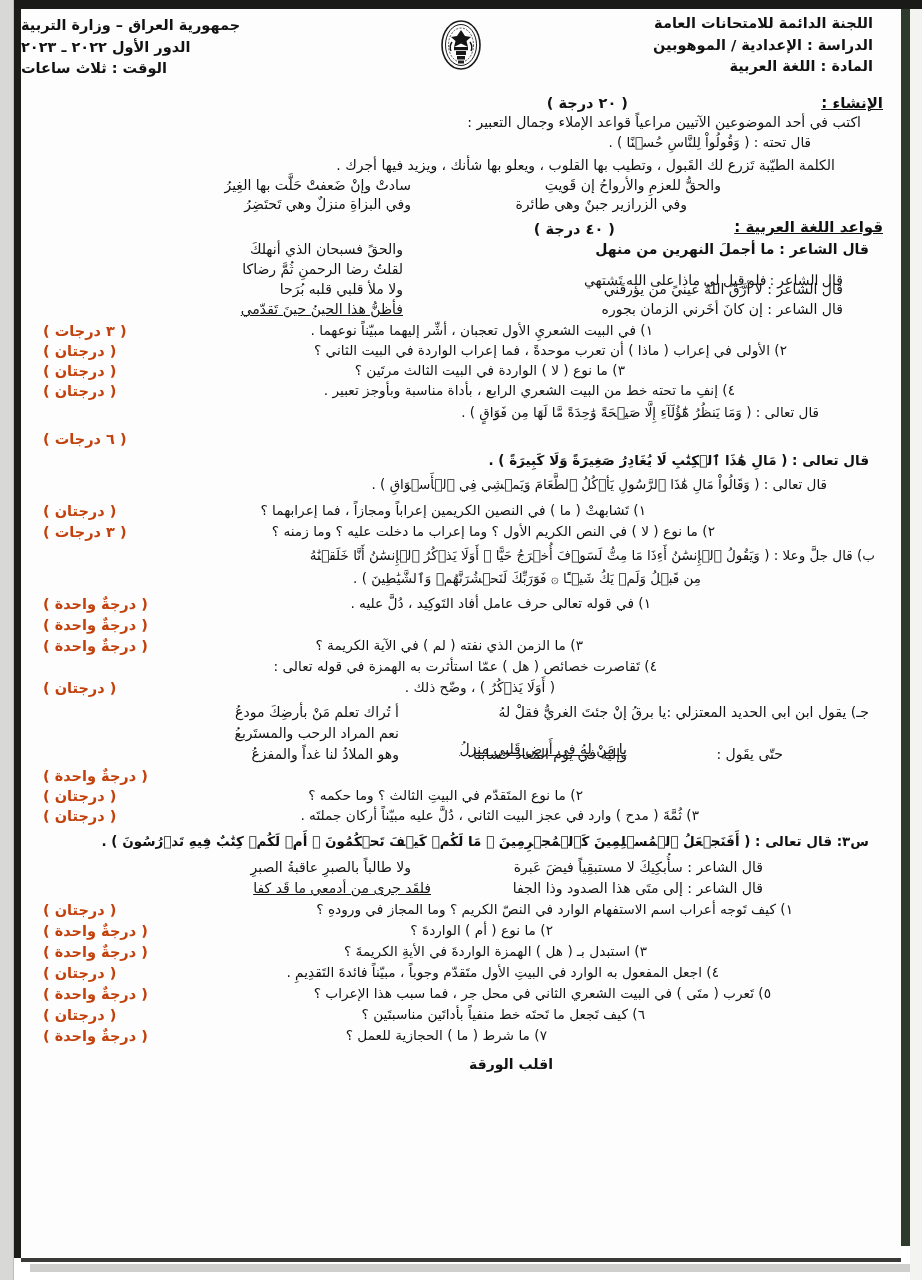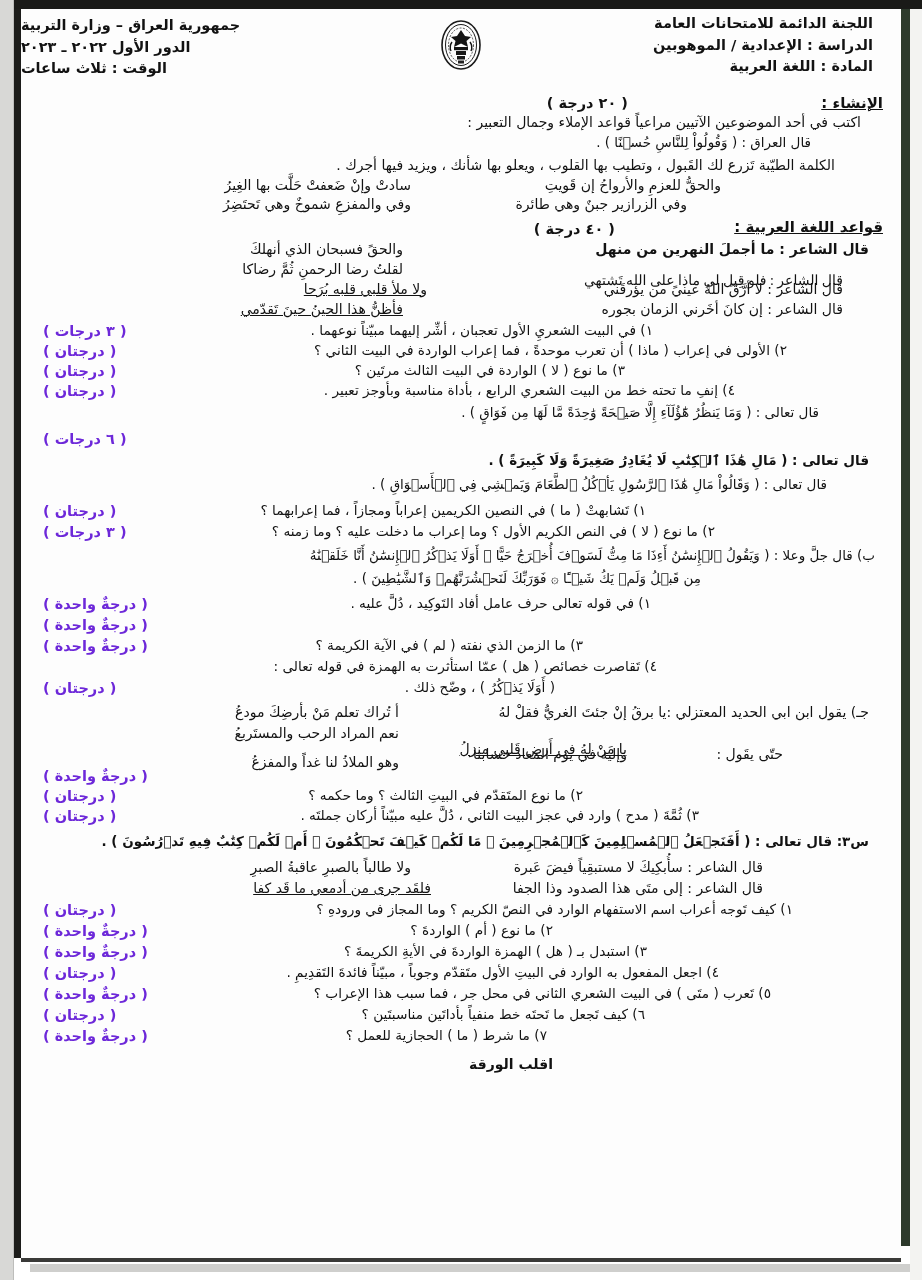--- a/index.html
+++ b/index.html
@@ -144,21 +144,21 @@
 
   
   .mark {
     position: absolute;
     left: 22px;
     top: 0;
     font-size: 14.5px;
     font-weight: bold;
     direction: rtl;
     white-space: nowrap;
-    color: #6d28d9;
+    color: #c2410c;
   }
 
   
   .body-block {
     position: relative;
     padding: 0 18px 0 0;
   }
 
   .quran {
     font-size: 13.5px;
@@ -239,34 +239,34 @@
       <div class="row" style="height:19px;">
         <span class="ar sec-title abs" style="right:0; top:0;">الإنشاء :</span>
         <span class="ar grade-paren abs" style="right:255px; top:0;">( ٢٠ درجة )</span>
       </div>
 
       <div class="row" style="height:19px;">
         <span class="ar line abs" style="right:22px; top:0;">اكتب في أحد الموضوعين الآتيين مراعياً قواعد الإملاء وجمال التعبير :</span>
       </div>
 
       <div class="row" style="height:22px;">
-        <span class="ar line quran abs" style="right:72px; top:2px;">قال العراق : ( وَقُولُواْ لِلنَّاسِ حُسۡنًا ) .</span>
+        <span class="ar line quran abs" style="right:72px; top:2px;">قال تحته : ( وَقُولُواْ لِلنَّاسِ حُسۡنًا ) .</span>
       </div>
 
       <div class="row" style="height:22px;">
         <span class="ar line abs" style="right:48px; top:2px;">الكلمة الطيّبة تَزرع لك القَبول ، وتطيب بها القلوب ، ويعلو بها شأنك ، ويزيد فيها أجرك .</span>
       </div>
 
       <div class="row" style="height:19px;">
         <span class="ar line abs" style="right:162px; top:0;">والحقُّ للعزمِ والأرواحُ إن قَويتِ</span>
         <span class="ar line abs" style="right:472px; top:0;">سادتْ وإنْ ضَعفتْ حَلَّت بها الغِيرُ</span>
       </div>
       <div class="row" style="height:19px;">
         <span class="ar line abs" style="right:196px; top:0;">وفي الزرازير جبنٌ وهي طائرة</span>
-        <span class="ar line abs" style="right:472px; top:0;">وفي والمفزعِ شموخٌ وهي تَحتَضِرُ</span>
+        <span class="ar line abs" style="right:472px; top:0;">وفي البزاةِ منزلٌ وهي تَحتَضِرُ</span>
       </div>
     </div>
 
     <div class="body-block" style="margin-top:4px;">
 
       <div class="row" style="height:22px;">
         <span class="ar sec-title abs" style="right:0; top:0;">قواعد اللغة العربية :</span>
         <span class="ar grade-paren abs" style="right:268px; top:2px;">( ٤٠ درجة )</span>
       </div>
 
@@ -275,21 +275,21 @@
         <div class="row" style="height:20px;">
           <span class="ar line b abs" style="right:14px; top:0;">قال الشاعر : ما أجملَ النهرين من منهل</span>
           <span class="ar line abs" style="right:480px; top:0;">والحقً فسبحان الذي أنهلكَ</span>
         </div>
         <div class="row" style="height:20px;">
           <span class="ar line abs" style="right:40px; top:12px;font-family:Liberation Serif, serif;">قال الشاعر : فلو قِيل لي ماذا على الله تَشتهي</span>
           <span class="ar line abs" style="right:480px; top:0;">لقلتُ رضا الرحمنِ ثُمَّ رضاكا</span>
         </div>
         <div class="row" style="height:20px;">
           <span class="ar line abs" style="right:40px; top:0;">قال الشاعر : لا أرَّقَ اللهُ عينيً من يؤرقَني</span>
-          <span class="ar line abs" style="right:456px; top:0;text-decoration:underline;">ولا ملأ قلبي قلبه بُرَحا</span>
+          <span class="ar line abs" style="right:480px; top:0;">ولا ملأ قلبي قلبه بُرَحا</span>
         </div>
         <div class="row" style="height:22px;">
           <span class="ar line abs" style="right:40px; top:0;">قال الشاعر : إن كانَ أخَرني الزمان بجوره</span>
           <span class="ar line u abs" style="right:480px; top:0;">فأظنُّ هذا الحينُ حينَ تَقدّمي</span>
         </div>
 
         <div class="row" style="height:20px;">
           <span class="mark">( ٣ درجات )</span>
           <span class="ar qline abs" style="right:230px; top:0;">١) في البيت الشعريِ الأول تعجبان ، أشِّر إليهما مبيّناً نوعهما .</span>
         </div>
@@ -362,21 +362,21 @@
           <span class="ar line abs" style="right:14px; top:0;">جـ) يقول ابن ابي الحديد المعتزلي :يا برقُ إنْ جئتَ الغريُّ فقلْ لهُ</span>
           <span class="ar line abs" style="right:484px; top:0;">أ تُراك تعلم مَنْ بأرضِكَ مودعُ</span>
         </div>
         <div class="row" style="height:21px;">
           <span class="ar line abs" style="right:256px; top:16px;text-decoration:underline;">يا مَنْ لهُ في أَرض قَلبي منزلُ</span>
           <span class="ar line abs" style="right:484px; top:0;">نعم المراد الرحب والمستَربعُ</span>
         </div>
         <div class="row" style="height:22px;">
           <span class="ar line abs" style="right:100px; top:0;">حتّى يقَول :</span>
           <span class="ar line abs" style="right:256px; top:0;">وإليه في يوم المعاد حسابنا</span>
-          <span class="ar line abs" style="right:484px; top:8px;margin-left:48px;">وهو الملاذُ لنا غداً والمفزعُ</span>
+          <span class="ar line abs" style="right:484px; top:0;margin-left:48px;">وهو الملاذُ لنا غداً والمفزعُ</span>
         </div>
 
         <div class="row" style="height:20px;">
           <span class="mark">( درجةٌ واحدة )</span>
         </div>
         <div class="row" style="height:20px;">
           <span class="mark">( درجتان )</span>
           <span class="ar qline abs" style="right:300px; top:0;">٢) ما نوع المتَقدّم في البيتِ الثالث ؟ وما حكمه ؟</span>
         </div>
         <div class="row" style="height:24px;">

